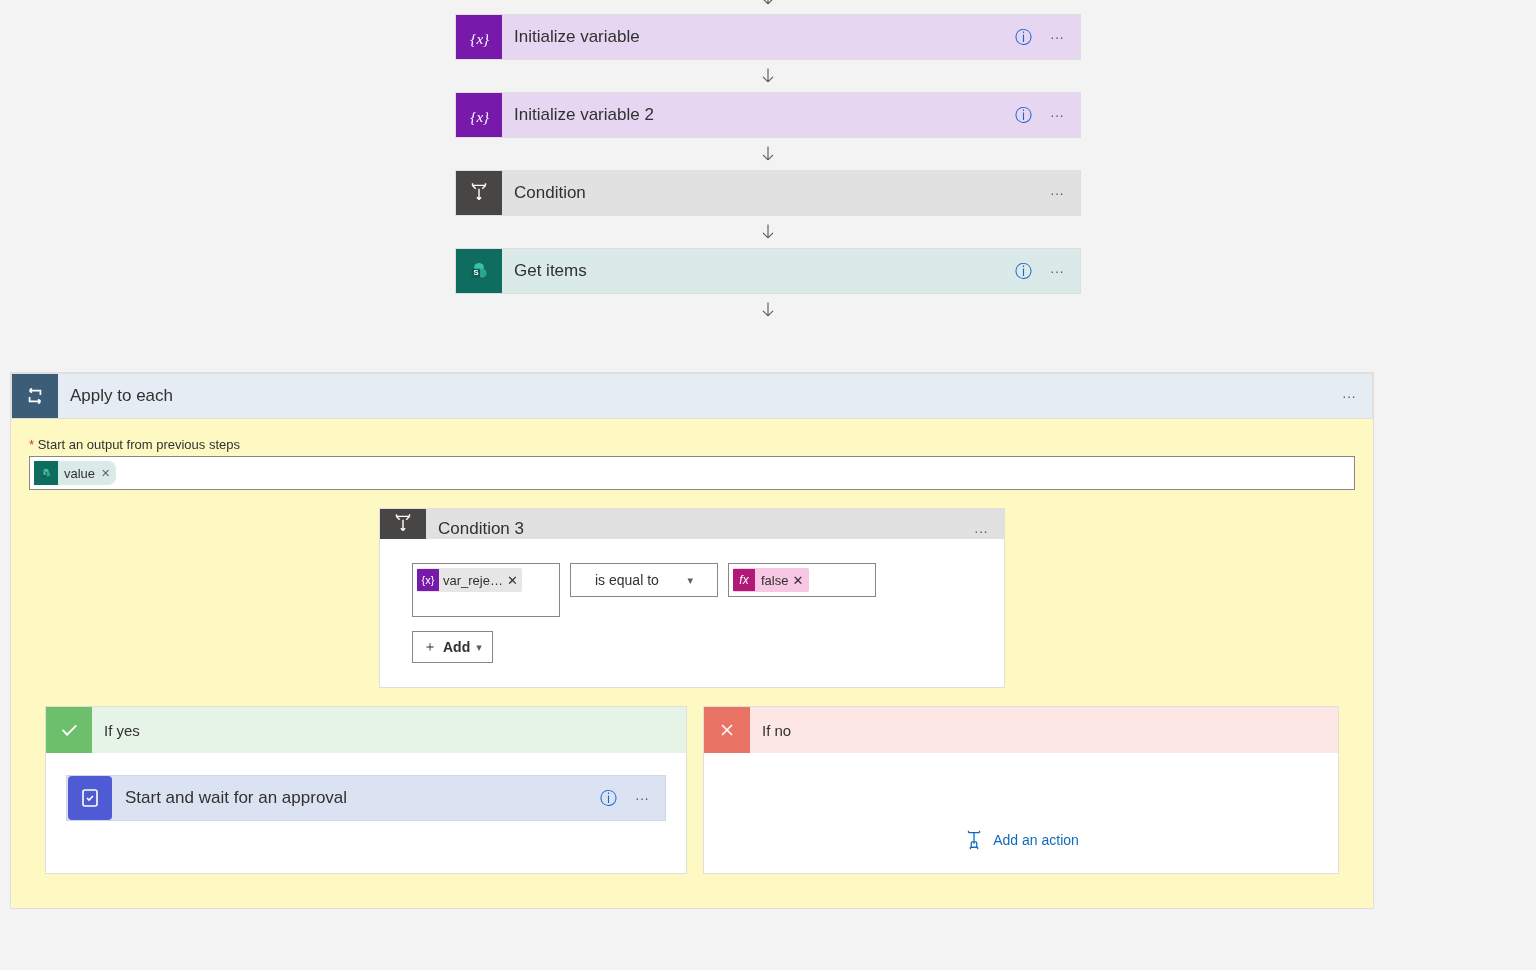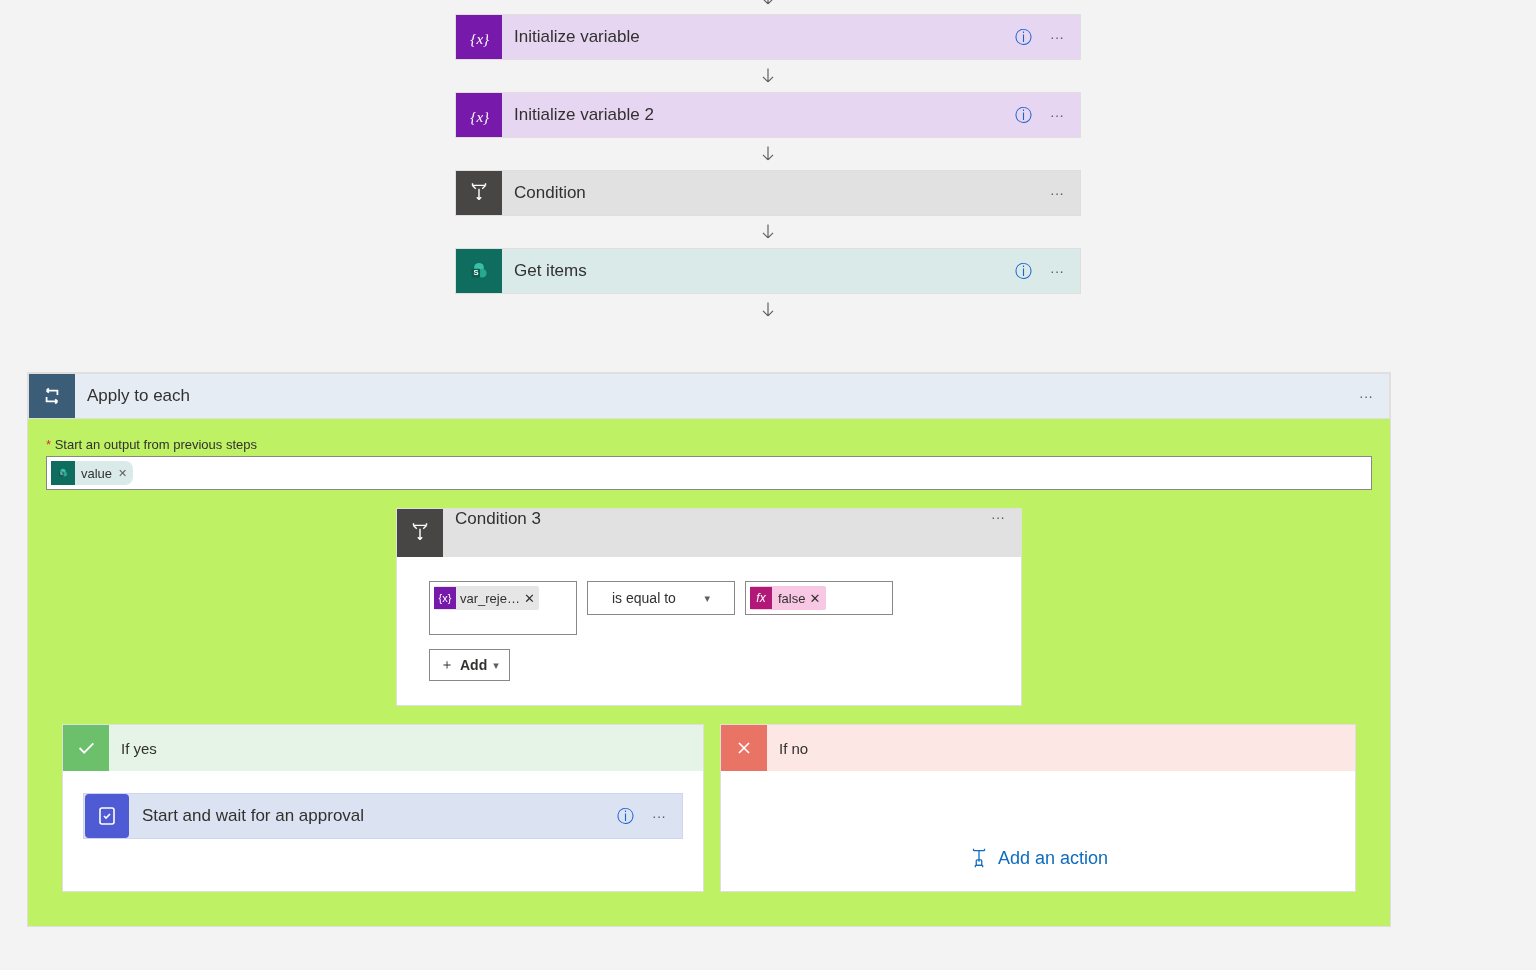--- a/index.html
+++ b/index.html
@@ -49,22 +49,22 @@
   }
   .card-actions {
     display: flex; align-items: center; gap: 18px; padding-right: 16px;
   }
   .help-icon { color: #1a63ce; font-size: 17px; }
   .dots { color: #605e5c; cursor: pointer; }
 
   .icon-svg { width: 26px; height: 26px; }
 
   .apply-each {
-    position: absolute; left: 27px; top: 372px; width: 1364px;
-    background: #bef264; border: 1px solid #e1dfdd;
+    position: absolute; left: 10px; top: 372px; width: 1364px;
+    background: #fef9c3; border: 1px solid #e1dfdd;
   }
 
   .apply-body { padding: 18px; }
   .label-row { font-size: 13px; color: #323130; margin-bottom: 4px; }
   .label-row .req { color: #d13438; }
   .input-box {
     border: 1px solid #8a8886; height: 34px; width: 100%;
     display: flex; align-items: center; padding: 0 4px; background: #fff;
   }
   .token {
@@ -77,21 +77,21 @@
     display: flex; align-items: center; justify-content: center; color: #fff;
     margin-right: 6px;
   }
   .token .tk-close { color: #605e5c; margin-left: 6px; font-size: 11px; }
 
   .cond-card {
     width: 626px; margin: 18px auto 0 auto;
     border: 1px solid #e1dfdd; background: #fff;
   }
   .cond-header {
-    height: 48px; background: #e1e1e1; display: flex; align-items: flex-start;
+    height: 30px; background: #e1e1e1; display: flex; align-items: flex-end;
   }
   .cond-body { padding: 24px 32px; }
   .cond-row { display: flex; gap: 10px; align-items: flex-start; }
   .cond-box {
     border: 1px solid #8a8886; height: 34px; background: #fff;
     display: flex; align-items: center; padding: 0 4px;
   }
   .cond-box.left { width: 148px; height: 54px; align-items: flex-start; padding-top: 4px; }
   .cond-box.mid { width: 148px; justify-content: space-between; padding: 0 24px; }
   .cond-box.right { width: 148px; }
@@ -145,21 +145,21 @@
     display: flex; align-items: center;
   }
   .approval-icon {
     width: 44px; height: 44px; background: #4f5bd4;
     display: flex; align-items: center; justify-content: center; color: #fff;
     border-radius: 4px; margin: 1px;
   }
 
   .add-action-row {
     display: flex; align-items: center; justify-content: center;
-    gap: 8px; color: #0f6cbd; font-size: 18px; margin-top: 54px;
+    gap: 8px; color: #0f6cbd; font-size: 14px; margin-top: 54px;
   }
 
   .chev { font-size: 11px; color: #605e5c; }
 
 </style>
 </head>
 <body>
 
 <div class="canvas">
 

